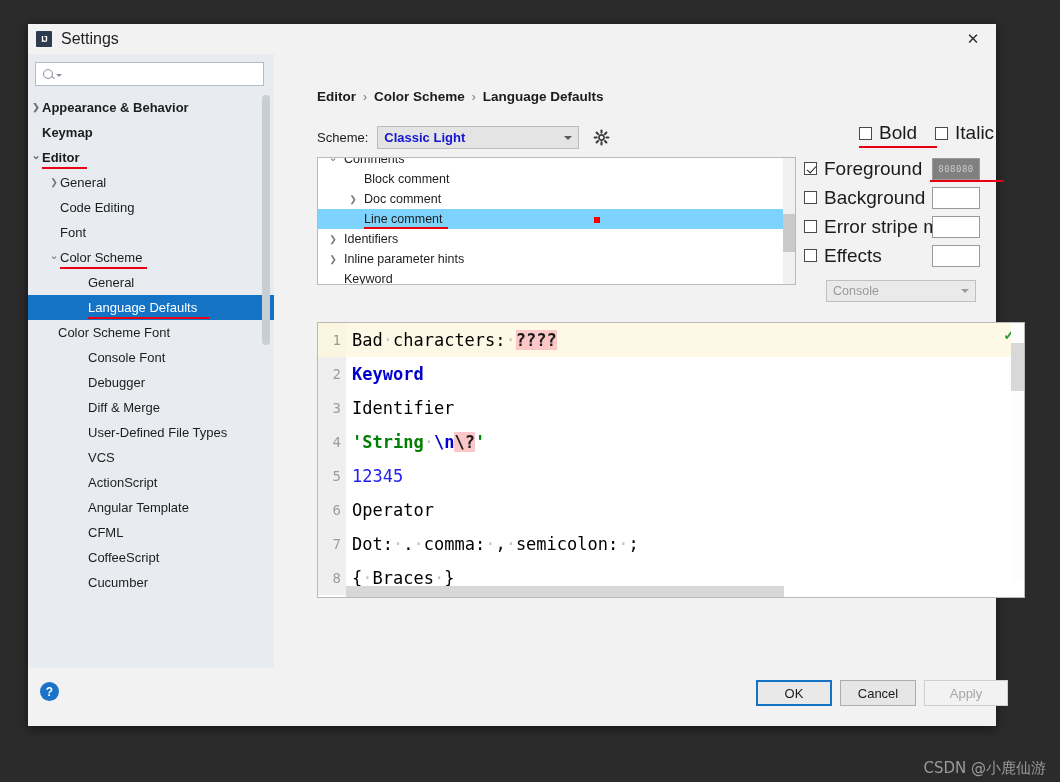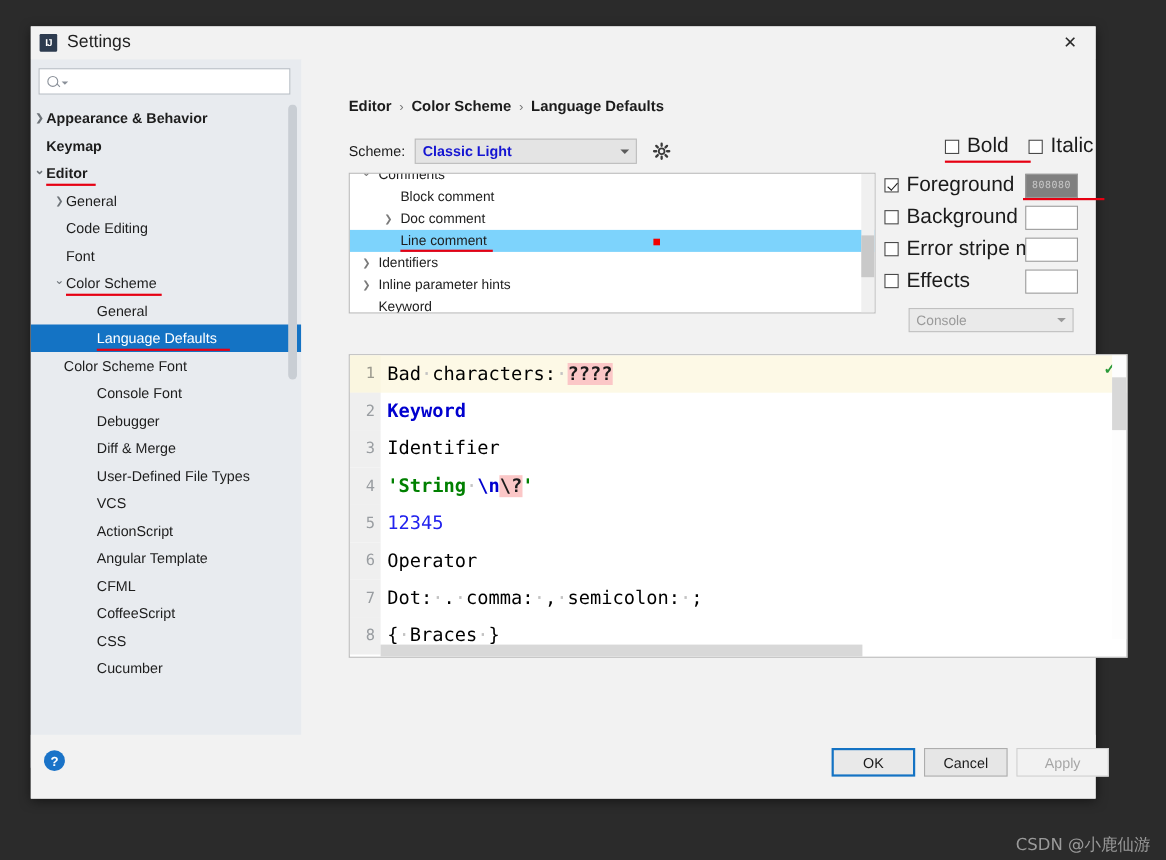--- a/index.html
+++ b/index.html
@@ -479,23 +479,20 @@
               <span style="margin-left: 60px;">ActionScript</span>
             </div>
             <div class="tnode">
               <span style="margin-left: 60px;">Angular Template</span>
             </div>
             <div class="tnode">
               <span style="margin-left: 60px;">CFML</span>
             </div>
             <div class="tnode">
               <span style="margin-left: 60px;">CoffeeScript</span>
-            </div>
-            <div class="tnode">
-              <span style="margin-left: 60px;">CSS</span>
             </div>
             <div class="tnode">
               <span style="margin-left: 60px;">Cucumber</span>
             </div>
             <div class="sb-track">
               <div class="sb-thumb" style="top: 0px; height: 250px;"></div>
             </div>
           </div>
       </div>
 

